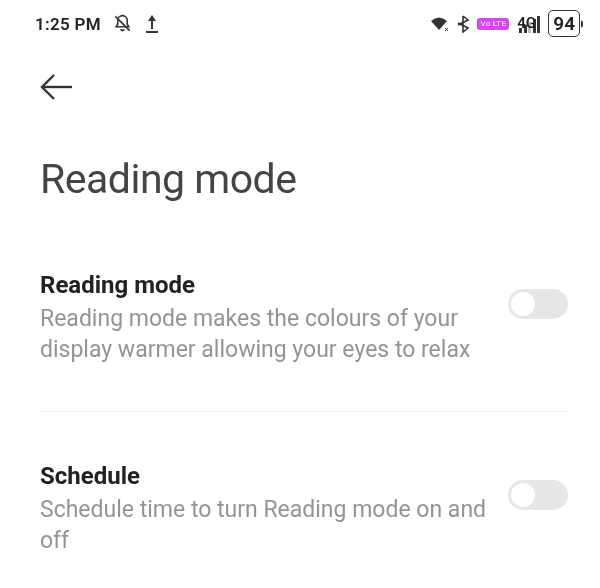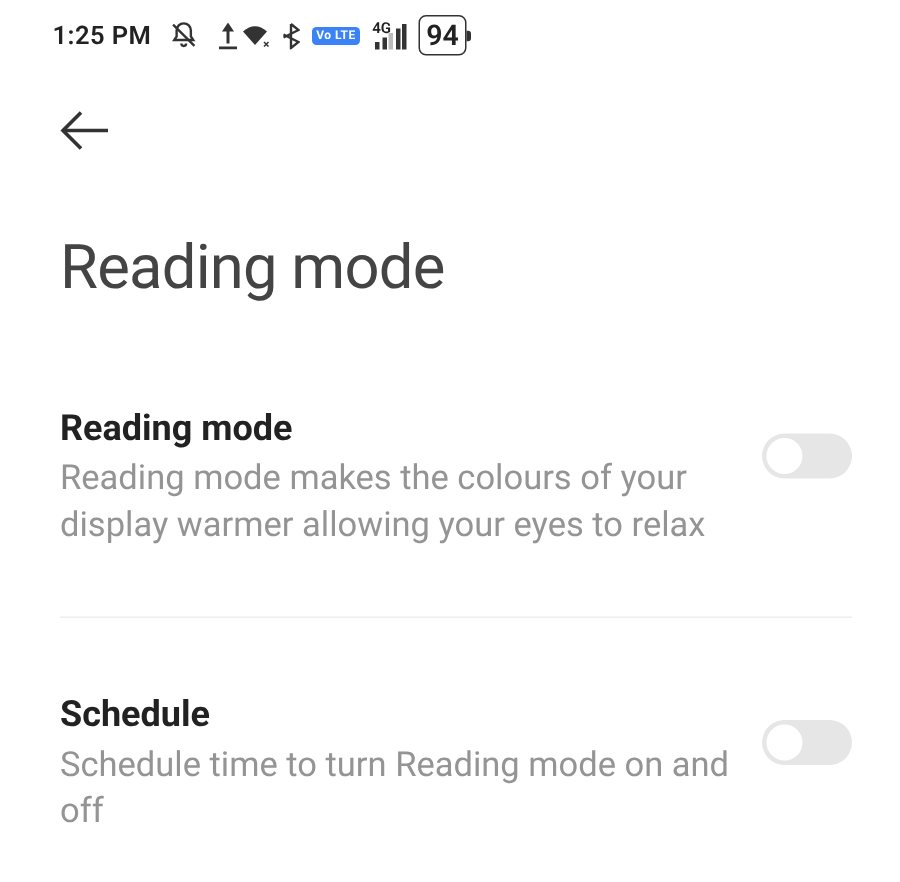--- a/index.html
+++ b/index.html
@@ -10,20 +10,21 @@
     body {
       width: 600px;
       height: 588px;
       background: #ffffff;
       font-family: -apple-system, BlinkMacSystemFont, "Segoe UI", Roboto, sans-serif;
       color: #222;
       overflow: hidden;
     }
     .status-bar {
       display: flex;
+      justify-content: space-between;
       align-items: center;
       padding: 10px 20px 6px 35px;
       font-size: 17px;
       font-weight: 600;
     }
     .status-left {
       display: flex;
       align-items: center;
       gap: 12px;
     }
@@ -50,37 +51,37 @@
       width: 20px;
       height: 16px;
       display: block;
     }
     .bt-icon svg {
       width: 12px;
       height: 18px;
       display: block;
     }
     .volte-badge {
-      background: #3b82f6;
+      background: #d946ef;
       color: #fff;
       font-size: 8px;
-      font-weight: 700;
+      font-weight: 400;
       padding: 2px 3px;
       border-radius: 3px;
       line-height: 1;
       letter-spacing: 0.3px;
     }
     .signal-wrap {
       display: flex;
       align-items: flex-end;
       position: relative;
       height: 18px;
     }
     .signal-4g {
-      font-size: 10px;
+      font-size: 15px;
       font-weight: 600;
       position: absolute;
       top: -1px;
       left: 0;
     }
     .signal-bars {
       display: flex;
       align-items: flex-end;
       gap: 1.5px;
       margin-left: 2px;

